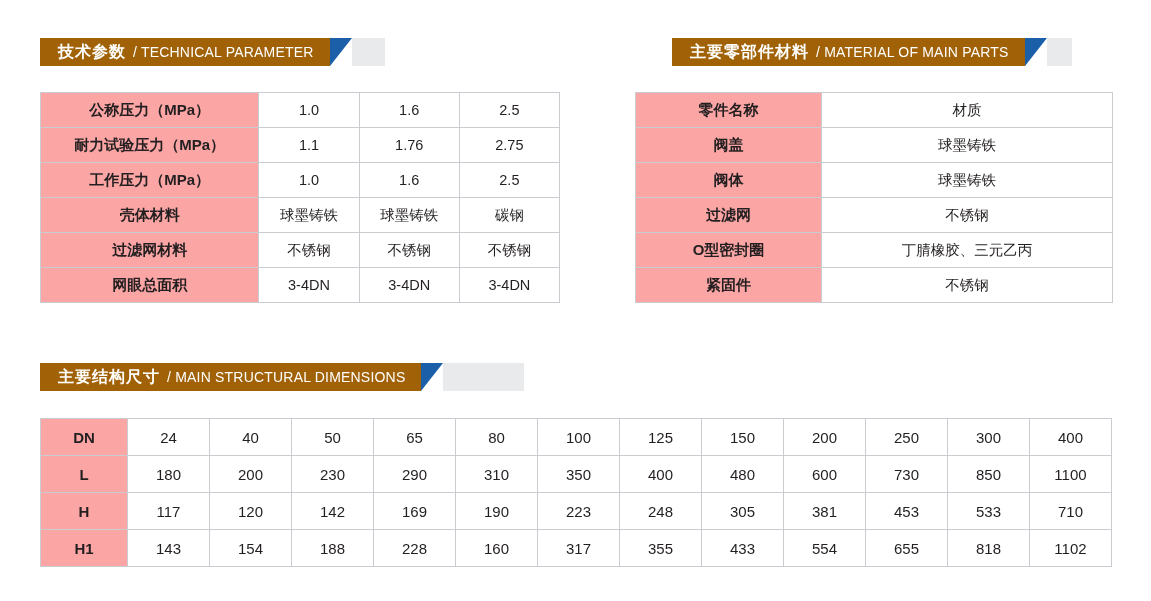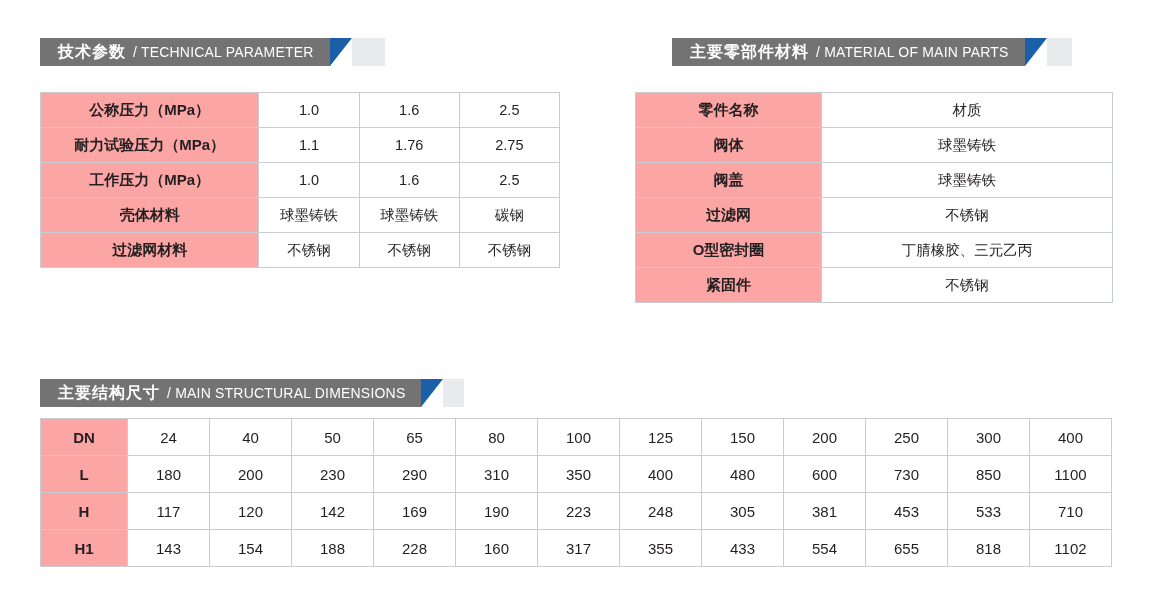--- a/index.html
+++ b/index.html
@@ -18,21 +18,21 @@
 
   
   .section-header {
     position: absolute;
     height: 28px;
     display: flex;
     align-items: stretch;
   }
   .section-header .bar {
     position: relative;
-    background: #737373;
+    background: #a16207;
     display: flex;
     align-items: center;
     padding: 0 16px 0 18px;
     white-space: nowrap;
   }
   .section-header .bar::after {
     content: "";
     position: absolute;
     right: -22px;
     top: 0;
@@ -56,21 +56,21 @@
     letter-spacing: 0.2px;
   }
   .section-header .tail {
     background: #e8eaec;
     flex: 1;
     margin-left: 22px;
   }
 
   #hdr-tech   { left: 40px;  top: 38px;  width: 345px; }
   #hdr-mat    { left: 635px; top: 38px;  width: 400px; padding-left: 37px; }
-  #hdr-dim    { left: 40px;  top: 363px; width: 424px; margin-top: 16px; }
+  #hdr-dim    { left: 40px;  top: 363px; width: 484px; }
 
   
   table {
     border-collapse: collapse;
     position: absolute;
     table-layout: fixed;
   }
   table td {
     border: 1px solid #c9ccd0;
     text-align: center;
@@ -162,39 +162,45 @@
       <td class="val">球墨铸铁</td>
       <td class="val">球墨铸铁</td>
       <td class="val">碳钢</td>
     </tr>
     <tr>
       <td class="lbl">过滤网材料</td>
       <td class="val">不锈钢</td>
       <td class="val">不锈钢</td>
       <td class="val">不锈钢</td>
     </tr>
+    <tr>
+      <td class="lbl">网眼总面积</td>
+      <td class="val">3-4DN</td>
+      <td class="val">3-4DN</td>
+      <td class="val">3-4DN</td>
+    </tr>
   </tbody>
 </table>
 
 <table id="tbl-mat">
   <colgroup>
     <col class="m0">
       <col class="m1">
   </colgroup>
   <tbody>
     <tr>
       <td class="lbl">零件名称</td>
       <td class="val">材质</td>
     </tr>
     <tr>
+      <td class="lbl">阀盖</td>
+      <td class="val">球墨铸铁</td>
+    </tr>
+    <tr>
       <td class="lbl">阀体</td>
-      <td class="val">球墨铸铁</td>
-    </tr>
-    <tr>
-      <td class="lbl">阀盖</td>
       <td class="val">球墨铸铁</td>
     </tr>
     <tr>
       <td class="lbl">过滤网</td>
       <td class="val">不锈钢</td>
     </tr>
     <tr>
       <td class="lbl">O型密封圈</td>
       <td class="val">丁腈橡胶、三元乙丙</td>
     </tr>

